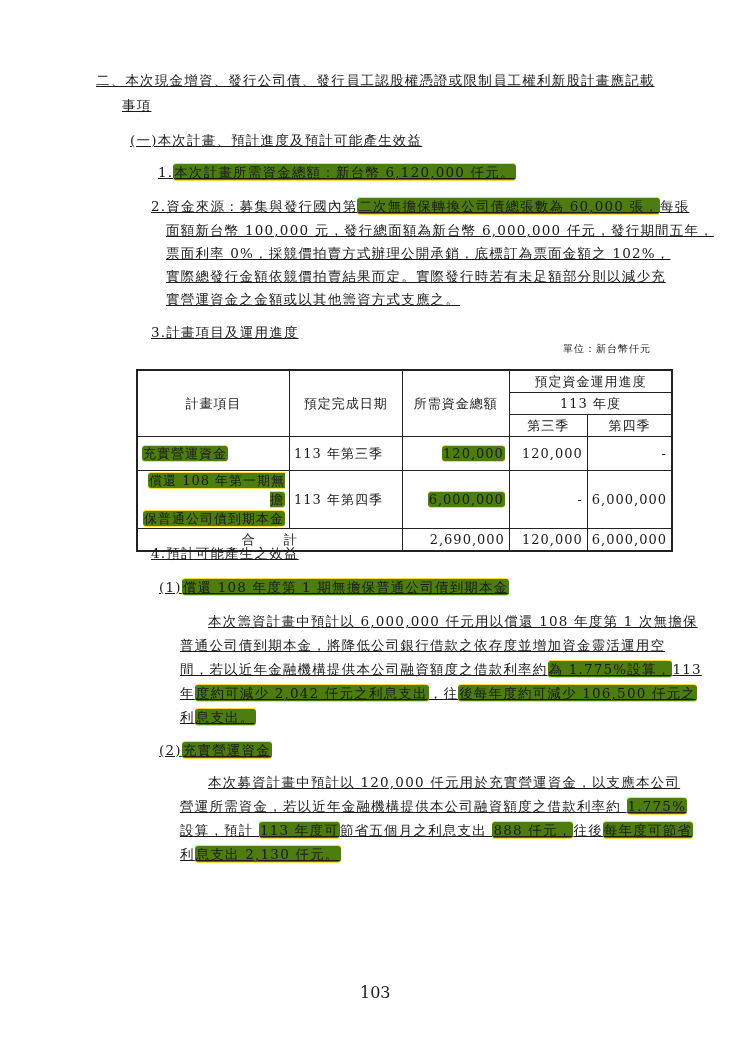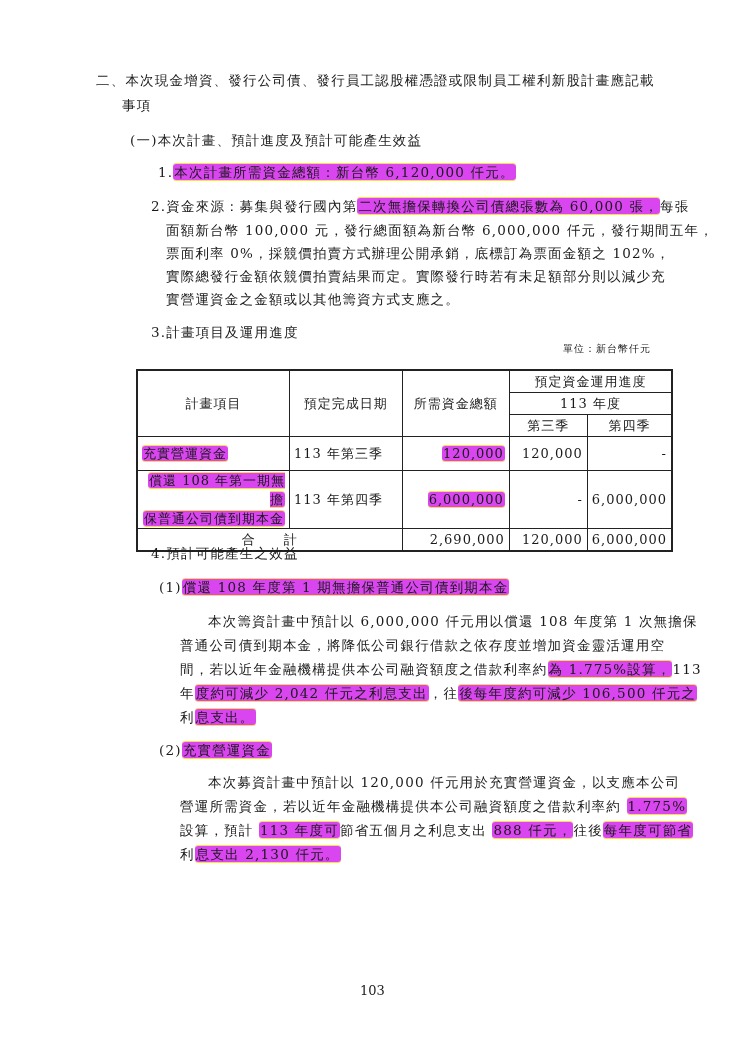--- a/index.html
+++ b/index.html
@@ -3,38 +3,38 @@
 <meta charset="utf-8">
 <style>
   html, body { margin: 0; padding: 0; background: #ffffff; }
   body {
     width: 740px; height: 1046px; position: relative; overflow: hidden;
     font-family: "DejaVu Serif", "Liberation Serif", serif;
     color: #1a1a1a; font-size: 13.5px;
   }
   .abs { position: absolute; white-space: nowrap; }
   .hl {
-    background: #d946ef;
+    background: #4d7c0f;
     border-radius: 3px;
     box-shadow: 0 1px 0 #fbdc45, 0 -1px 0 #fbdc45;
     padding: 0 1px;
   }
-  .line { letter-spacing: 1.2px; }
+  .line { letter-spacing: 1.2px; text-decoration: underline; }
   table.plan {
     position: absolute; left: 136px; top: 369px; width: 537px;
     border-collapse: collapse; font-size: 13px;
   }
   table.plan td {
     border: 1px solid #222; padding: 0 4px; height: 21px; letter-spacing: 1px;
   }
   table.plan { border: 2px solid #222; }
   .c { text-align: center; }
   .r { text-align: right; }
   .unit { left: 563px; top: 342px; font-size: 10px; letter-spacing: 1px; }
-  .pagenum { left: 360px; top: 983px; font-size: 13px; }
+  .pagenum { left: 360px; top: 983px; font-size: 16px; }
 </style>
 </head>
 <body>
 
 <div class="abs line" style="left:96px; top:72px;">二、本次現金增資、發行公司債、發行員工認股權憑證或限制員工權利新股計畫應記載</div>
 <div class="abs line" style="left:122px; top:97px;">事項</div>
 <div class="abs line" style="left:130px; top:132px;">(一)本次計畫、預計進度及預計可能產生效益</div>
 
 <div class="abs line" style="left:158px; top:164px;">
   <span>1.</span><span class="hl">本次計畫所需資金總額：新台幣 6,120,000 仟元。</span>

